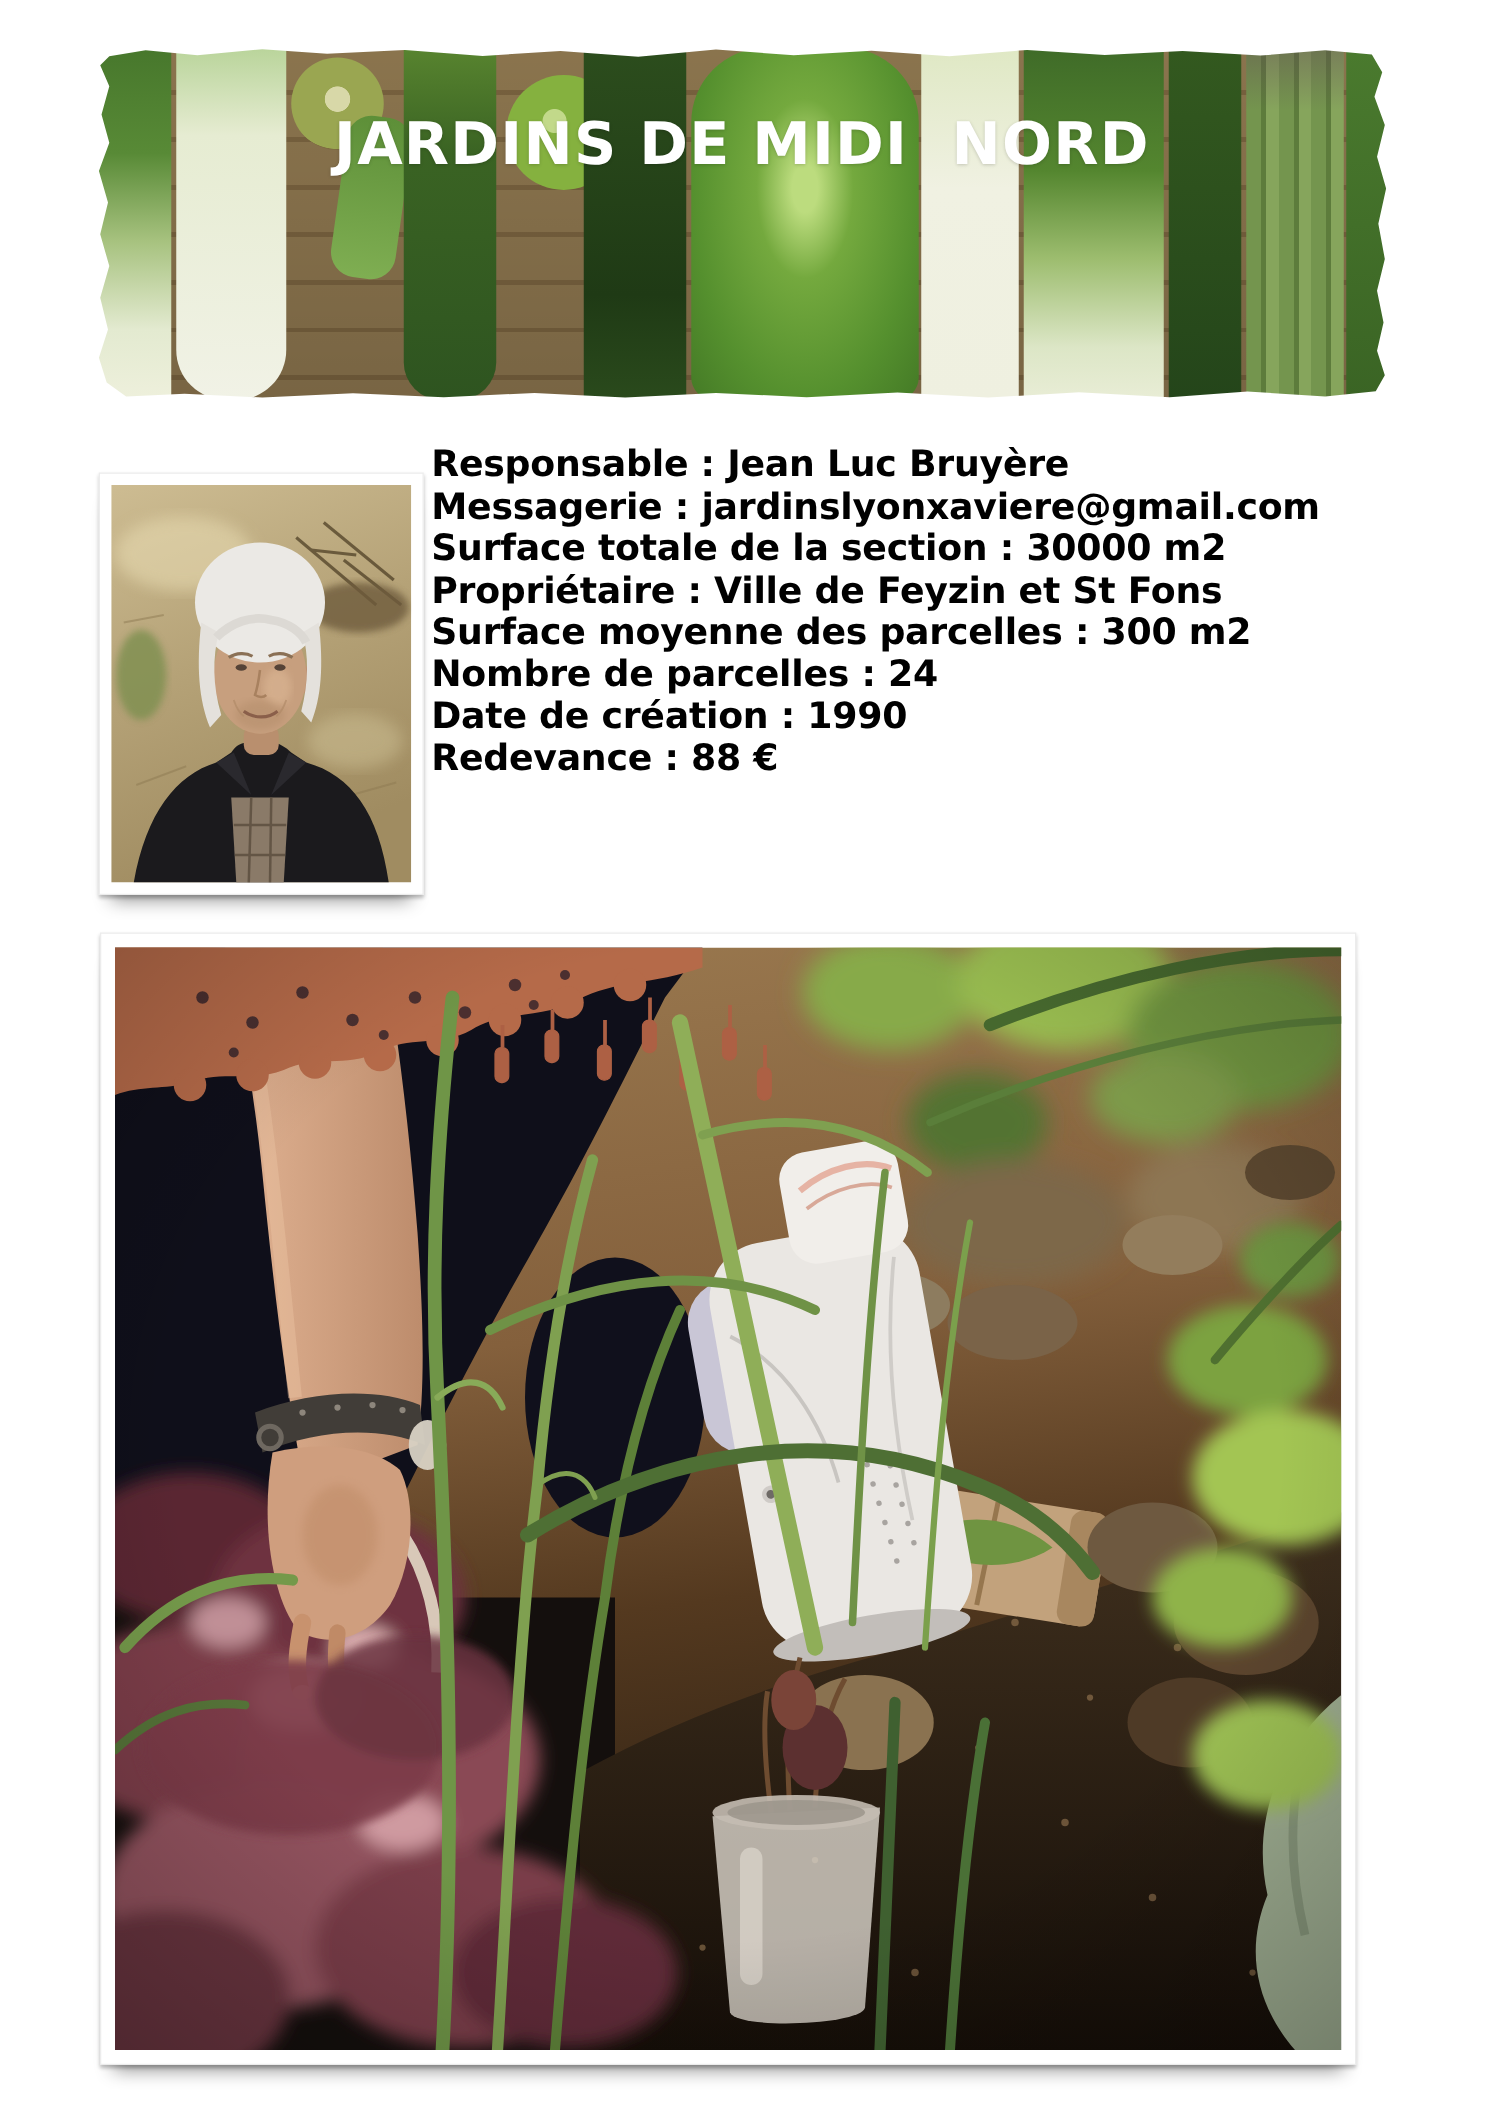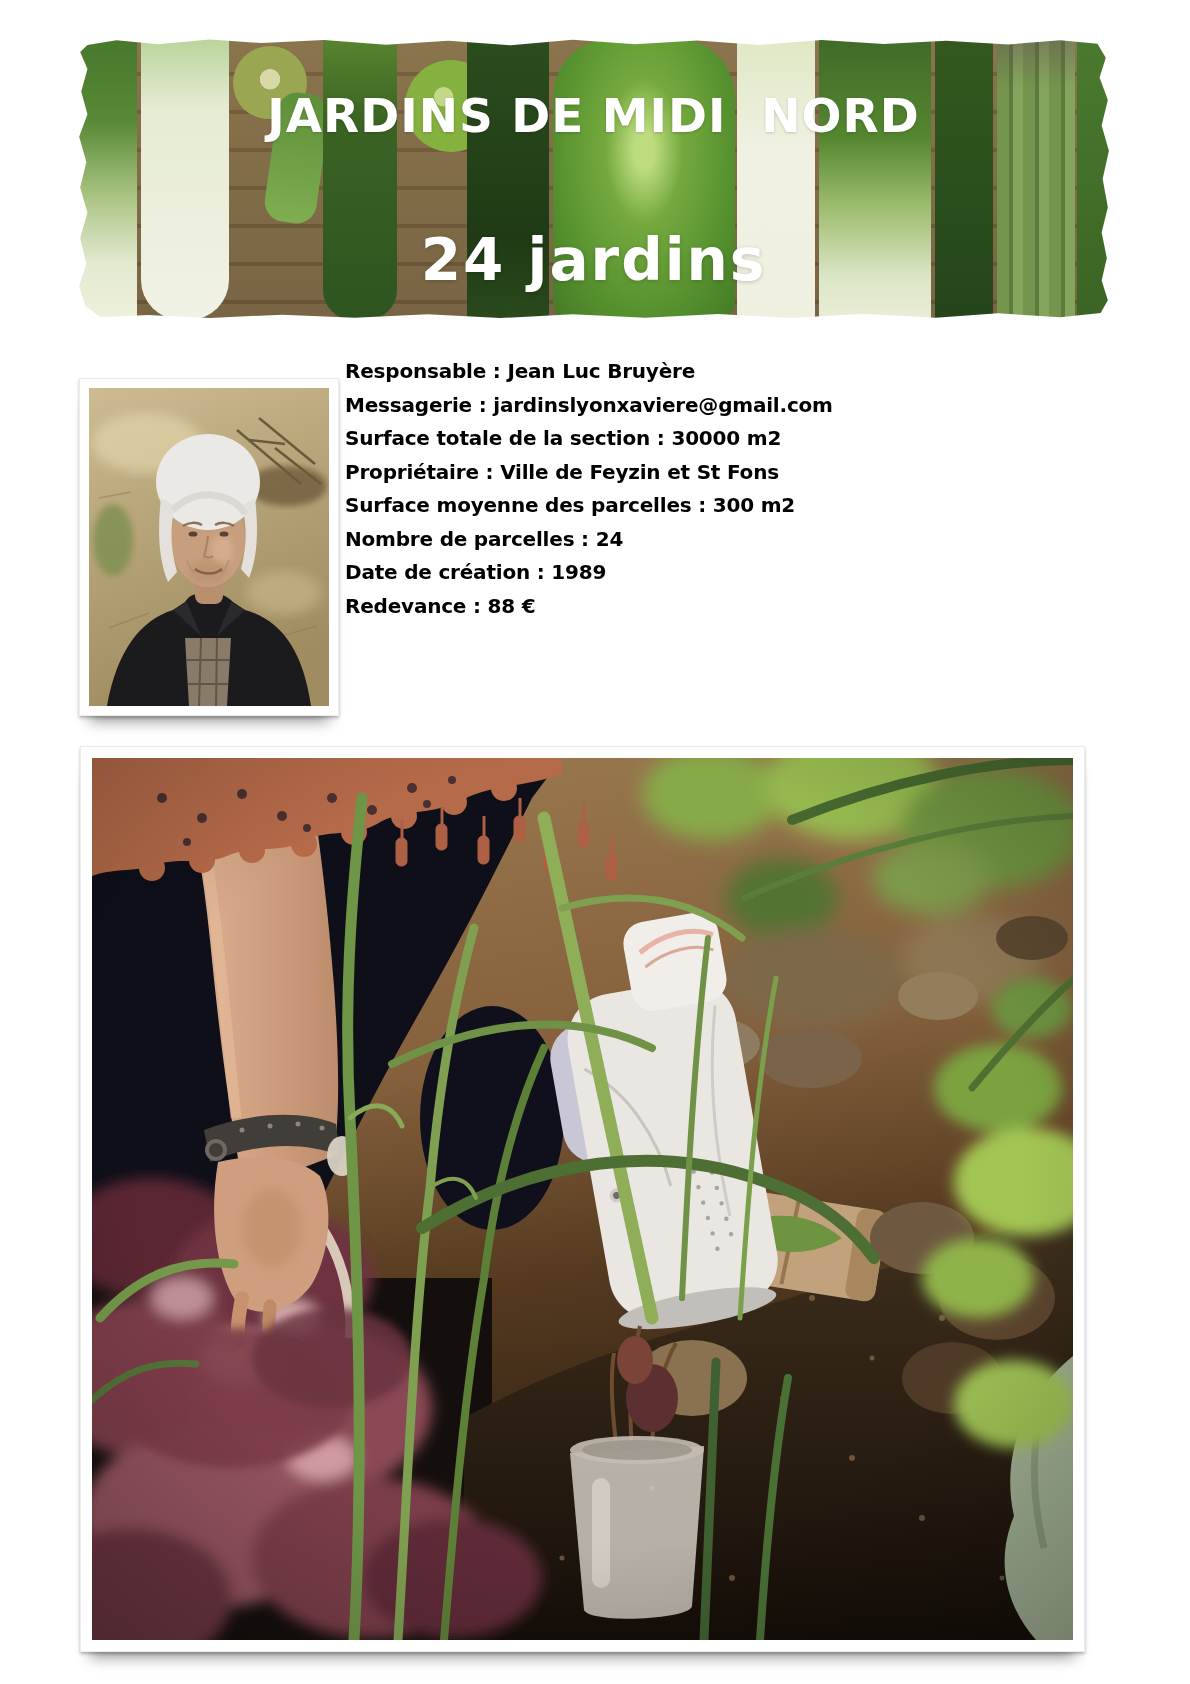--- a/index.html
+++ b/index.html
@@ -44,21 +44,21 @@
 
   
   .photo-frame{position:absolute;background:#fff;border:1px solid #ececec;
     box-shadow:0 2px 3px rgba(0,0,0,.25),0 15px 14px -10px rgba(0,0,0,.42);}
   .portrait-frame{left:79px;top:378px;width:240px;height:318px;padding:9px;}
   .main-frame{left:80px;top:746px;width:981px;height:882px;padding:11px;}
   .photo-frame svg{display:block;}
 
   
   .info{position:absolute;left:345px;top:355px;color:#000;}
-  .info-line{font-size:20px;font-weight:700;line-height:33.5px;letter-spacing:-.2px;white-space:pre;}
+  .info-line{font-size:29px;font-weight:700;line-height:33.5px;letter-spacing:-.2px;white-space:pre;}
 </style>
 </head>
 <body>
 
 <div class="page">
 
   <div class="banner">
     <div class="banner-art">
       <div class="wood"></div>
       <div class="veg bok-left"></div>
@@ -69,21 +69,20 @@
       <div class="lime"></div>
       <div class="veg zuc-2"></div>
       <div class="veg romaine"></div>
       <div class="veg leek-2"></div>
       <div class="veg bok-right"></div>
       <div class="veg cucumber"></div>
       <div class="veg asparagus"></div>
       <div class="veg far-right"></div>
       <div class="banner-text">
         <div class="b-title">JARDINS DE MIDI  NORD</div>
-        <div class="b-count">24 jardins</div>
       </div>
     </div>
   </div>
 
   <div class="photo-frame portrait-frame">
     <svg width="240" height="318" viewBox="0 0 240 318">
       <defs>
         <linearGradient id="pbg" x1="0" y1="0" x2="0.3" y2="1">
           <stop offset="0" stop-color="#cdbc92"></stop>
             <stop offset=".5" stop-color="#b5a277"></stop>
@@ -148,21 +147,21 @@
     </svg>
   </div>
 
   <div class="info">
     <div class="info-line">Responsable : Jean Luc Bruyère</div>
     <div class="info-line">Messagerie : jardinslyonxaviere@gmail.com</div>
     <div class="info-line">Surface totale de la section : 30000 m2</div>
     <div class="info-line">Propriétaire : Ville de Feyzin et St Fons</div>
     <div class="info-line">Surface moyenne des parcelles : 300 m2</div>
     <div class="info-line">Nombre de parcelles : 24</div>
-    <div class="info-line">Date de création : 1989</div>
+    <div class="info-line">Date de création : 1990</div>
     <div class="info-line">Redevance : 88 €</div>
   </div>
 
   <div class="photo-frame main-frame">
     <svg width="981" height="882" viewBox="0 0 981 882">
       <defs>
         <linearGradient id="soilG" x1="0" y1="0" x2="0.15" y2="1">
           <stop offset="0" stop-color="#9b7a50"></stop>
             <stop offset=".4" stop-color="#84603c"></stop>
           <stop offset=".65" stop-color="#54391f"></stop>

